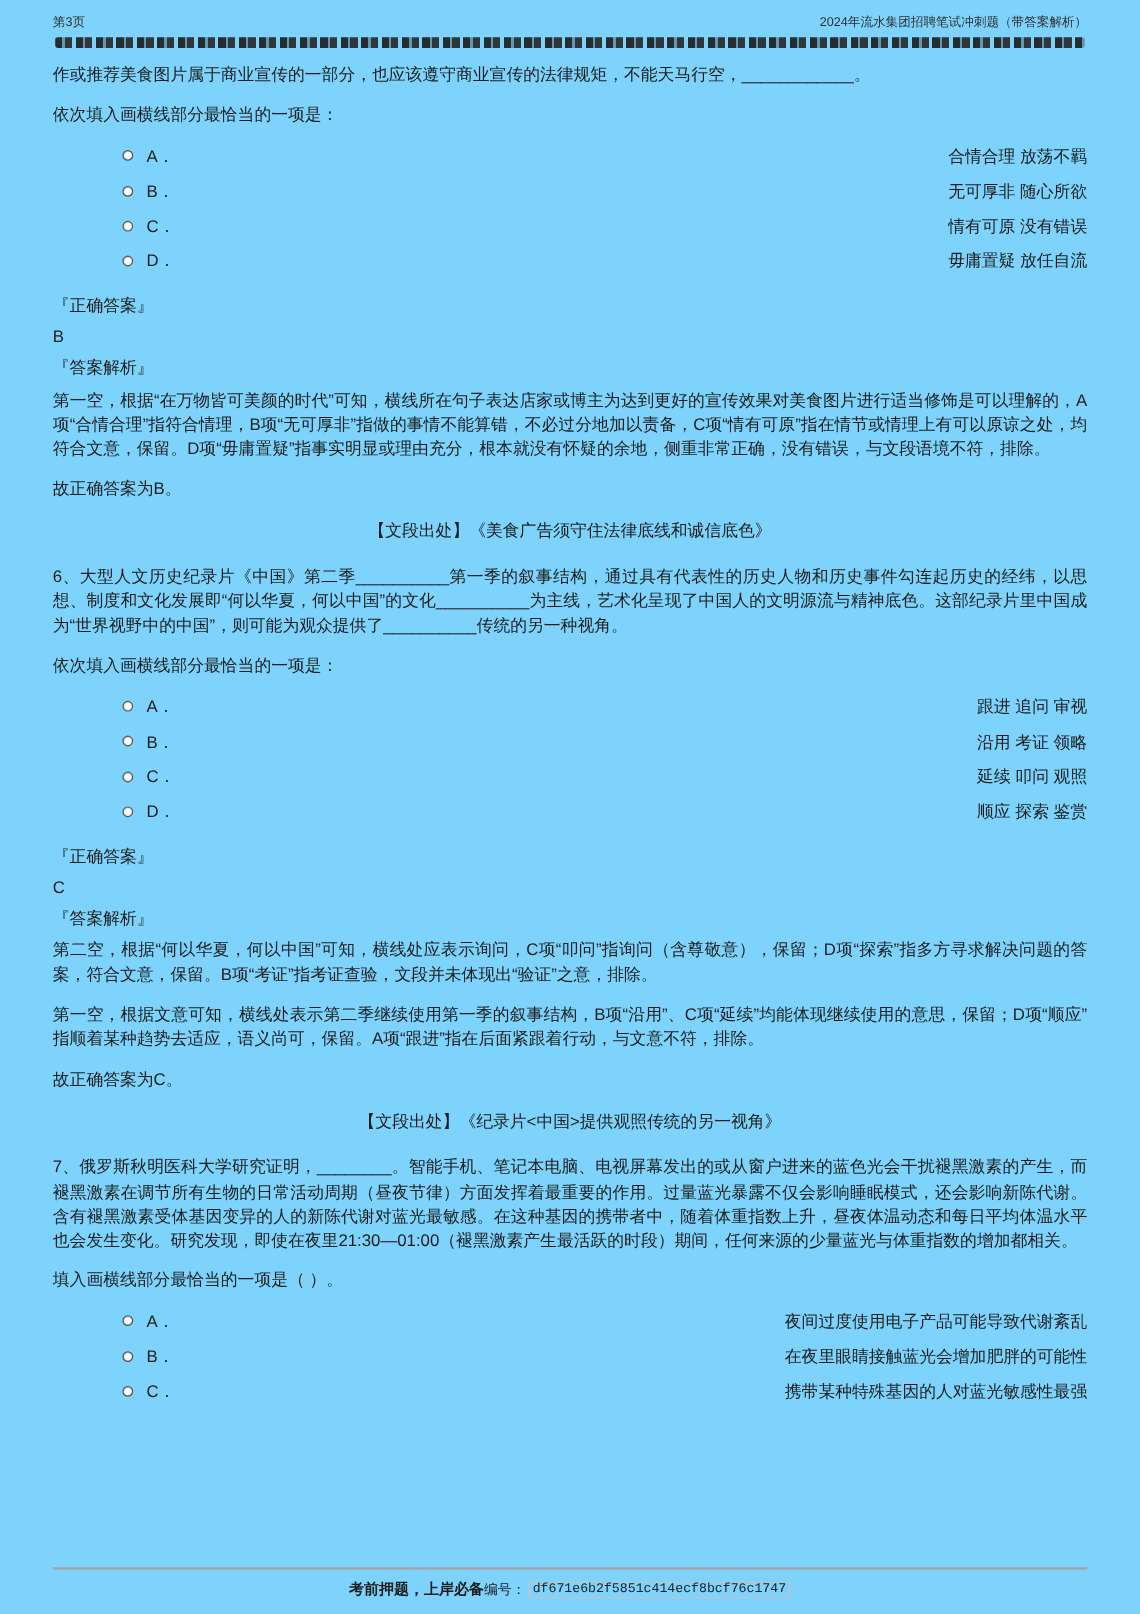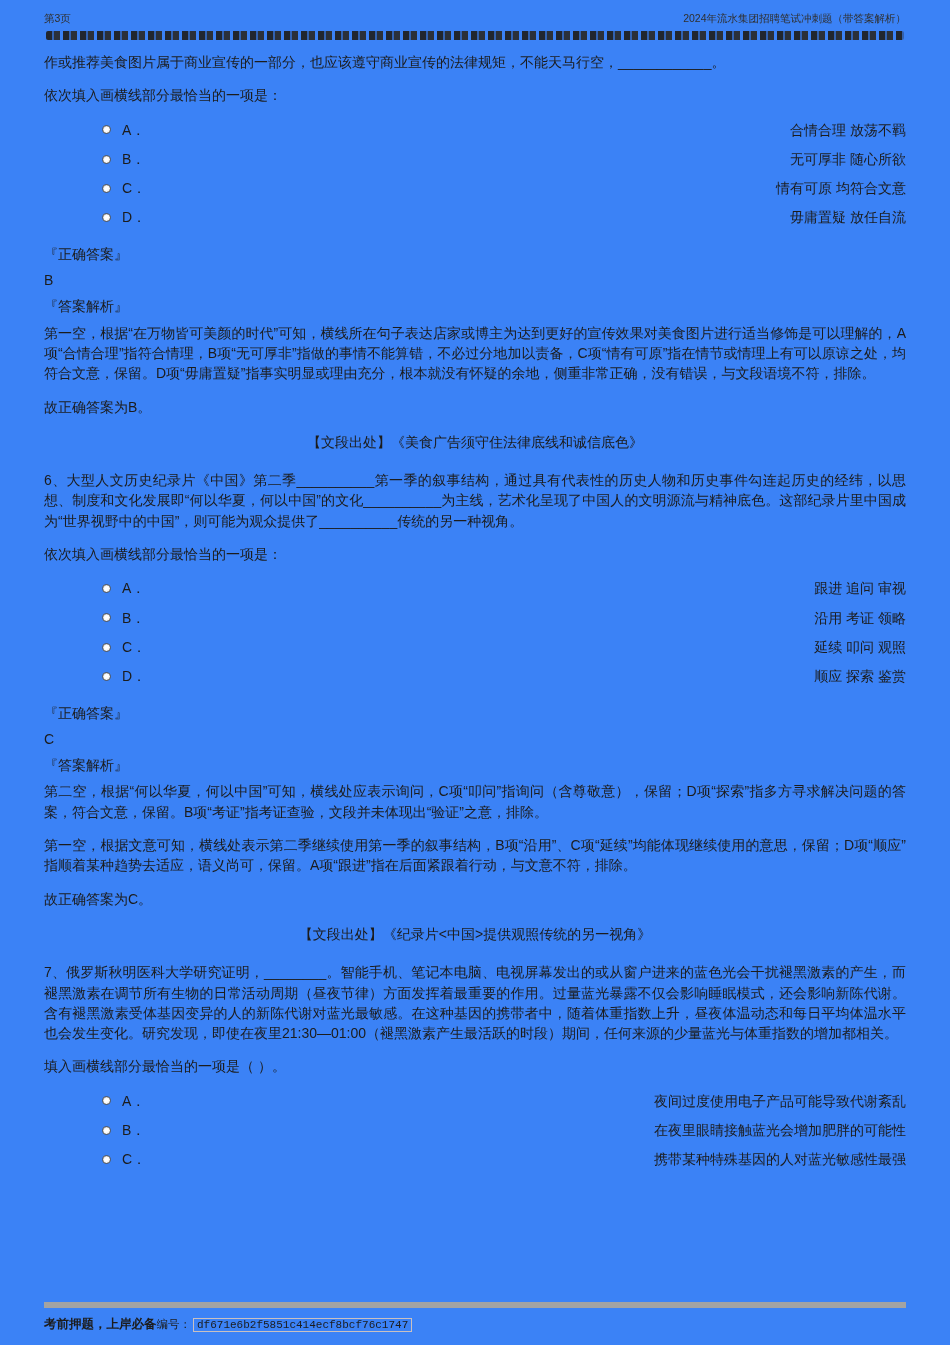--- a/index.html
+++ b/index.html
@@ -2,21 +2,21 @@
 <html lang="zh"><head>
 <meta charset="utf-8">
 <style>
   * { box-sizing: border-box; }
   html, body { margin: 0; padding: 0; background: #ffffff; }
   .page {
     position: relative;
     width: 950px;
     height: 1345px;
     margin: 0 auto;
-    background: #3b82f6;
+    background: #7dd3fc;
     font-family: "Liberation Sans", "DejaVu Sans", sans-serif;
     color: #1c1c1c;
     overflow: hidden;
   }
   .page-header {
     position: absolute;
     top: 12px; left: 44px; right: 44px;
     display: flex;
     justify-content: space-between;
     align-items: flex-end;
@@ -66,24 +66,24 @@
   }
   .opt-letter { flex: 0 0 auto; width: 38px; }
   .opt-text { flex: 1 1 auto; text-align: right; }
   .ans-label { margin: 0 0 6px; }
   .ans-value { margin: 0 0 6px; }
   .conclusion { margin: 2px 0 15px; text-align: left; }
   .source { margin: 2px 5px 18px; text-align: center; }
   .page-footer {
     position: absolute;
     left: 44px; right: 44px; bottom: 12px;
-    border-top: 6px solid #a3a3a3;
+    border-top: 2px solid #a3a3a3;
     padding-top: 8px;
     display: flex;
-    justify-content: flex-start;
+    justify-content: center;
     align-items: center;
     font-size: 11.5px;
     color: #1c1c1c;
   }
   .ftr-left { font-weight: bold; font-size: 12.5px; }
   .ftr-right { display: flex; align-items: center; gap: 2px; }
   .serial-value {
     border: 1px solid #c9c0c0;
     padding: 0 3px;
     font-size: 11px;
@@ -114,21 +114,21 @@
         <span class="opt-text">合情合理 放荡不羁</span>
       </div>
       <div class="option">
         <span class="radio"></span>
         <span class="opt-letter">B．</span>
         <span class="opt-text">无可厚非 随心所欲</span>
       </div>
       <div class="option">
         <span class="radio"></span>
         <span class="opt-letter">C．</span>
-        <span class="opt-text">情有可原 均符合文意</span>
+        <span class="opt-text">情有可原 没有错误</span>
       </div>
       <div class="option">
         <span class="radio"></span>
         <span class="opt-letter">D．</span>
         <span class="opt-text">毋庸置疑 放任自流</span>
       </div>
     </div>
 
     <p class="ans-label">『正确答案』</p>
     <p class="ans-value">B</p>

